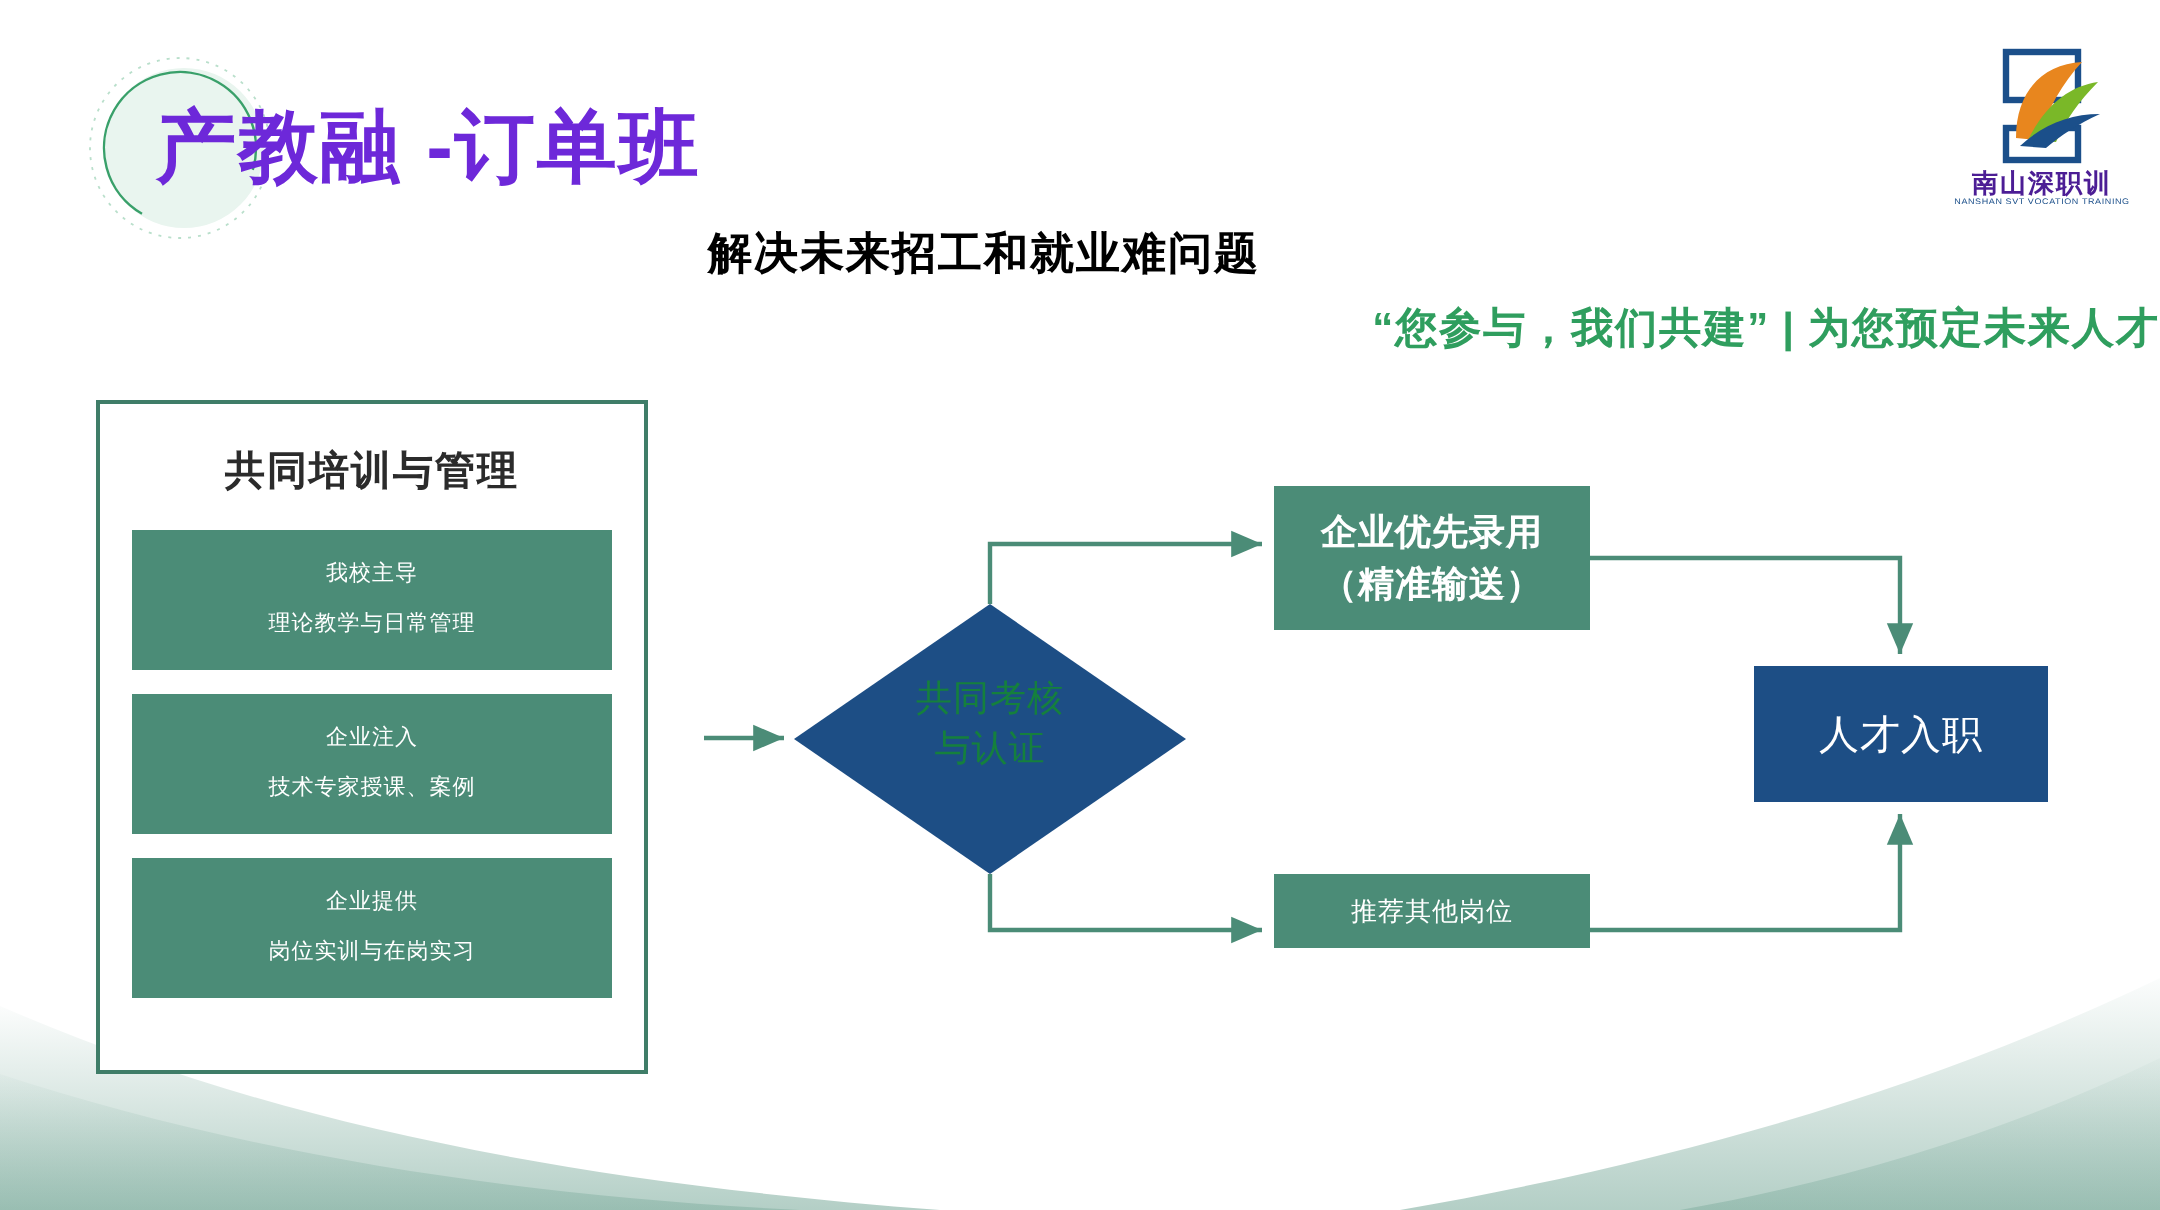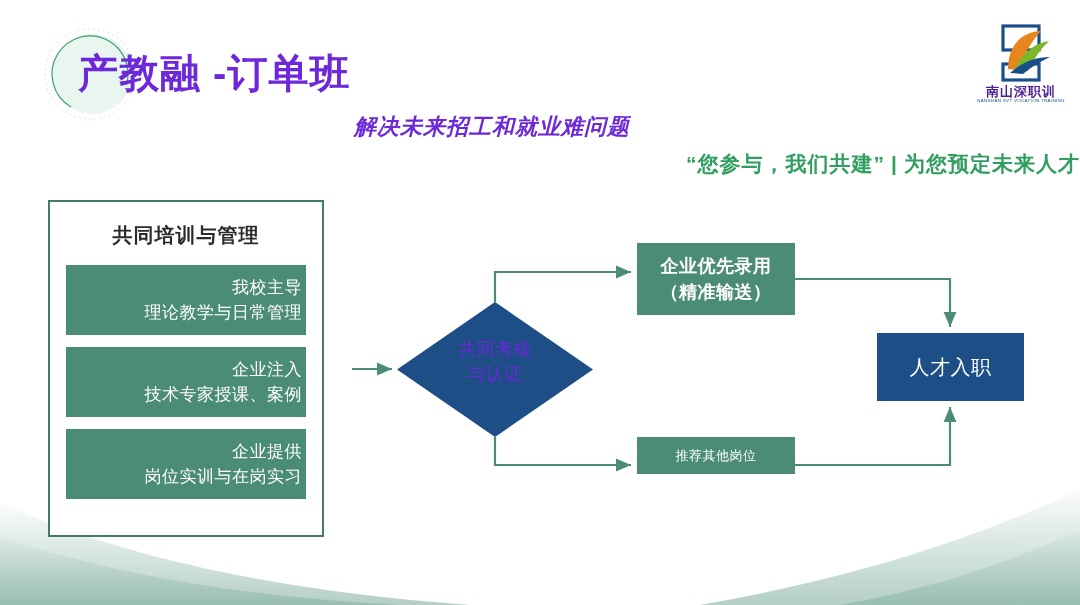--- a/index.html
+++ b/index.html
@@ -79,23 +79,22 @@
   }
 
   
   .sub1 {
     position: absolute;
     left: 0;
     top: 112px;
     width: 984px;
     text-align: center;
     font-size: 22px;
-    font-style: italic;
-    font-weight: bold;
-    color: #6d28d9;
+    font-weight: bold;
+    color: #000000;
     letter-spacing: 1px;
   }
   .sub2 {
     position: absolute;
     left: 0;
     top: 150px;
     width: 1080px;
     text-align: right;
     font-size: 21px;
     font-weight: bold;
@@ -129,22 +128,22 @@
   .panel-cards {
     margin-top: 16px;
     display: flex;
     flex-direction: column;
     gap: 12px;
     padding: 0 16px;
   }
   .card {
     background: #4b8c77;
     color: #ffffff;
-    text-align: right;
-    font-size: 17px;
+    text-align: center;
+    font-size: 11px;
     line-height: 25px;
     padding: 10px 4px;
     letter-spacing: 0.5px;
   }
 
   
   .node {
     position: absolute;
     box-sizing: border-box;
     display: flex;
@@ -177,21 +176,21 @@
     top: 302px;
     width: 196px;
     height: 135px;
   }
   .diamond-label {
     position: absolute;
     left: 397px;
     top: 337px;
     width: 196px;
     text-align: center;
-    color: #6d28d9;
+    color: #15803d;
     font-size: 18px;
     line-height: 25px;
     letter-spacing: 0.5px;
     pointer-events: none;
   }
 
   
   .connectors {
     position: absolute;
     left: 0; top: 0;

